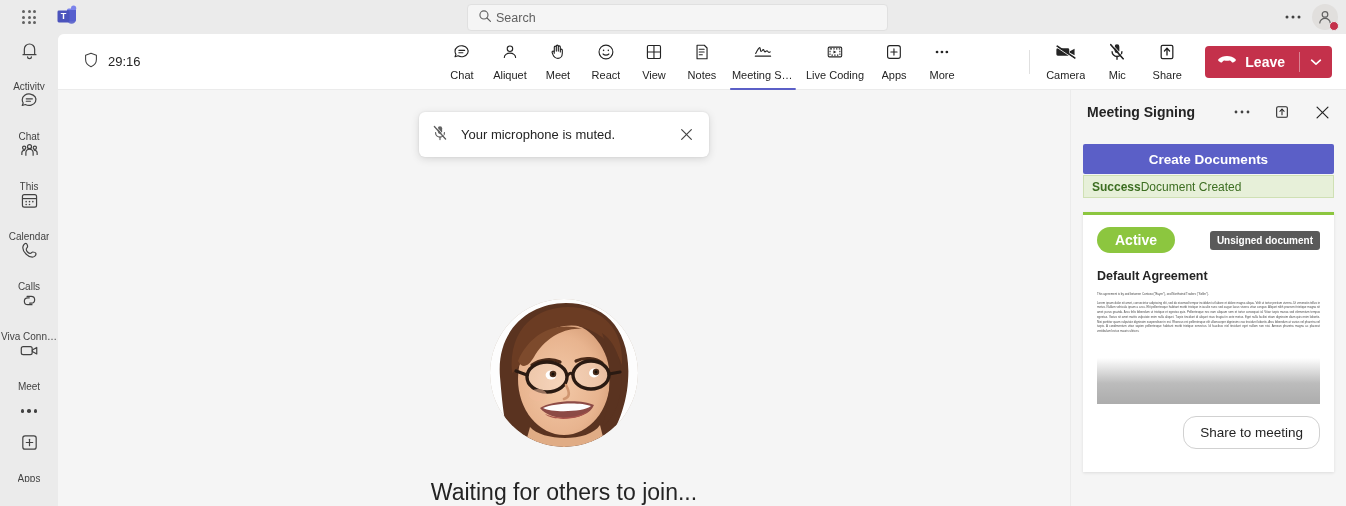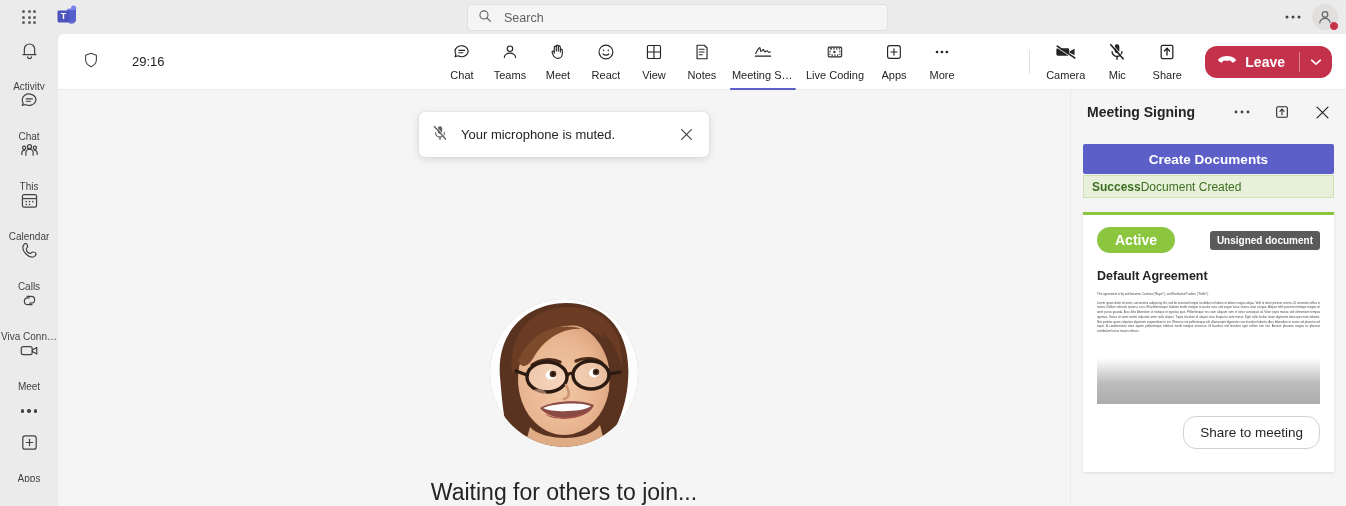--- a/index.html
+++ b/index.html
@@ -27,21 +27,21 @@
   }
   .waffle i { width: 3px; height: 3px; background: #616161; border-radius: 50%; display: block; }
   .teams-logo { margin-left: 8px; width: 26px; height: 26px; position: relative; }
   .search-wrap {
     position: absolute; left: 467px; top: 4px;
     width: 421px; height: 27px;
   }
   .search-box {
     width: 100%; height: 100%;
     background: #f5f5f5; border: 1px solid #e0e0e0; border-radius: 4px;
-    display: flex; align-items: center; padding: 0 10px; gap: 12px;
+    display: flex; align-items: center; padding: 0 10px; gap: 4px;
     cursor: text;
   }
   .search-box .ph { font-size: 12.5px; color: #616161; }
   .tb-right { position: absolute; right: 8px; top: 0; height: 34px; display: flex; align-items: center; gap: 4px; }
   .tb-dots { width: 30px; height: 30px; display: flex; align-items: center; justify-content: center; cursor: pointer; color: #424242; letter-spacing:1px; font-size: 13px; }
   .avatar-top {
     width: 26px; height: 26px; border-radius: 50%;
     background: #e1dfdd; display: flex; align-items: center; justify-content: center;
     position: relative; cursor: pointer;
   }
@@ -73,21 +73,21 @@
   
   .stage-col { flex: 1; display: flex; flex-direction: column; min-width: 0;
                background: #f5f5f5; border-top-left-radius: 6px; overflow: hidden; }
 
   
   .meetbar {
     height: 56px; flex: 0 0 56px; background: #ffffff;
     display: flex; align-items: center; position: relative;
     border-bottom: 1px solid #ebebeb;
   }
-  .meet-left { display: flex; align-items: center; gap: 32px; padding-left: 24px; width: 300px; }
+  .meet-left { display: flex; align-items: center; gap: 8px; padding-left: 24px; width: 300px; }
   .timer { font-size: 13px; color: #242424; }
   .meet-center {
     position: absolute; left: 50%; transform: translateX(-50%);
     display: flex; align-items: center; height: 56px;
   }
   .tool {
     min-width: 48px; height: 56px; padding: 0 6px;
     display: flex; flex-direction: column; align-items: center; justify-content: center; gap: 3px;
     cursor: pointer; position: relative; color: #242424;
   }
@@ -95,21 +95,21 @@
                overflow: hidden; text-overflow: ellipsis; }
   .tool.active .lbl { color: #242424; }
   .tool.active::after {
     content: ""; position: absolute; bottom: 0; left: 4px; right: 4px; height: 2px;
     background: #5b5fc7; border-radius: 1px;
   }
   .tool.wide { min-width: 62px; }
   .divider-v { width: 1px; height: 24px; background: #e0e0e0; margin: 0 8px; }
   .meet-right { position: absolute; right: 14px; display: flex; align-items: center; gap: 2px; }
   .leave-btn {
-    height: 32px; background: #c4314b; color: #fff; border-radius: 12px;
+    height: 32px; background: #c4314b; color: #fff; border-radius: 4px;
     display: flex; align-items: center; margin-left: 12px; cursor: pointer;
   }
   .leave-btn .main { display: flex; align-items: center; gap: 8px; padding: 0 14px 0 12px; font-size: 14px; font-weight: bold; }
   .leave-btn .sep { width: 1px; height: 20px; background: rgba(255,255,255,.4); }
   .leave-btn .caret { padding: 0 10px; display:flex; align-items:center; }
 
   
   .stage { flex: 1; display: flex; min-height: 0; background: #f5f5f5; position: relative; }
   .stage-main { flex: 1; position: relative; display: flex; align-items: flex-end; justify-content: center; min-width: 0; }
   .toast {
@@ -361,21 +361,21 @@
             <span class="lbl">Chat</span>
           </div>
 
           <div class="tool">
             <span>
               <svg width="20" height="20" viewBox="0 0 22 22" fill="none" stroke="#242424" stroke-width="1.25">
                 <circle cx="11" cy="7.4" r="3"></circle>
                 <path d="M4.8 17 a6.2 4.8 0 0 1 12.4 0" stroke-linecap="round" stroke-linejoin="round"></path>
               </svg>
             </span>
-            <span class="lbl">Teams</span>
+            <span class="lbl">Aliquet</span>
           </div>
 
           <div class="tool">
             <span>
               <svg width="20" height="20" viewBox="0 0 22 22" fill="none" stroke="#242424" stroke-width="1.25">
                 <path d="M7 11 V5.6 a1.1 1.1 0 0 1 2.2 0 V10 m0 -0.4 V4.6 a1.1 1.1 0 0 1 2.2 0 V10 m0 -0.4 V5.4 a1.1 1.1 0 0 1 2.2 0 V11 m0 -2 a1.1 1.1 0 0 1 2.2 0 v3.4 c0 3.4-2.2 5.6-4.8 5.6 -2.8 0-4.6-1.8-5.4-3.8 l-1-2.6 a1.2 1.2 0 0 1 2-1.2 L7 12.4" stroke-linejoin="round" stroke-linecap="round"></path>
               </svg>
             </span>
             <span class="lbl">Meet</span>
           </div>

